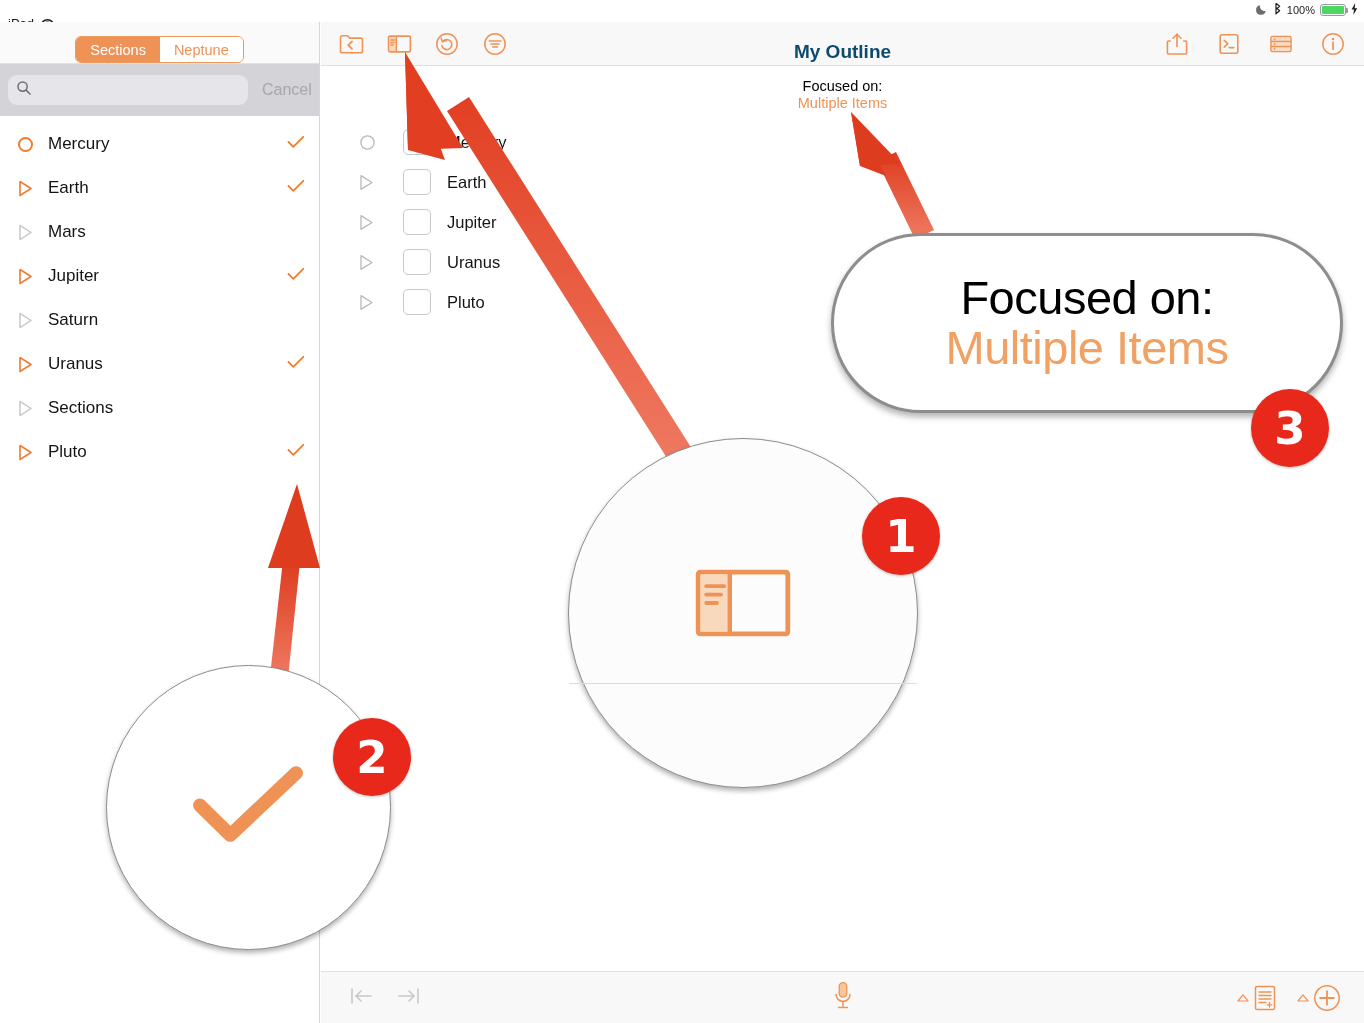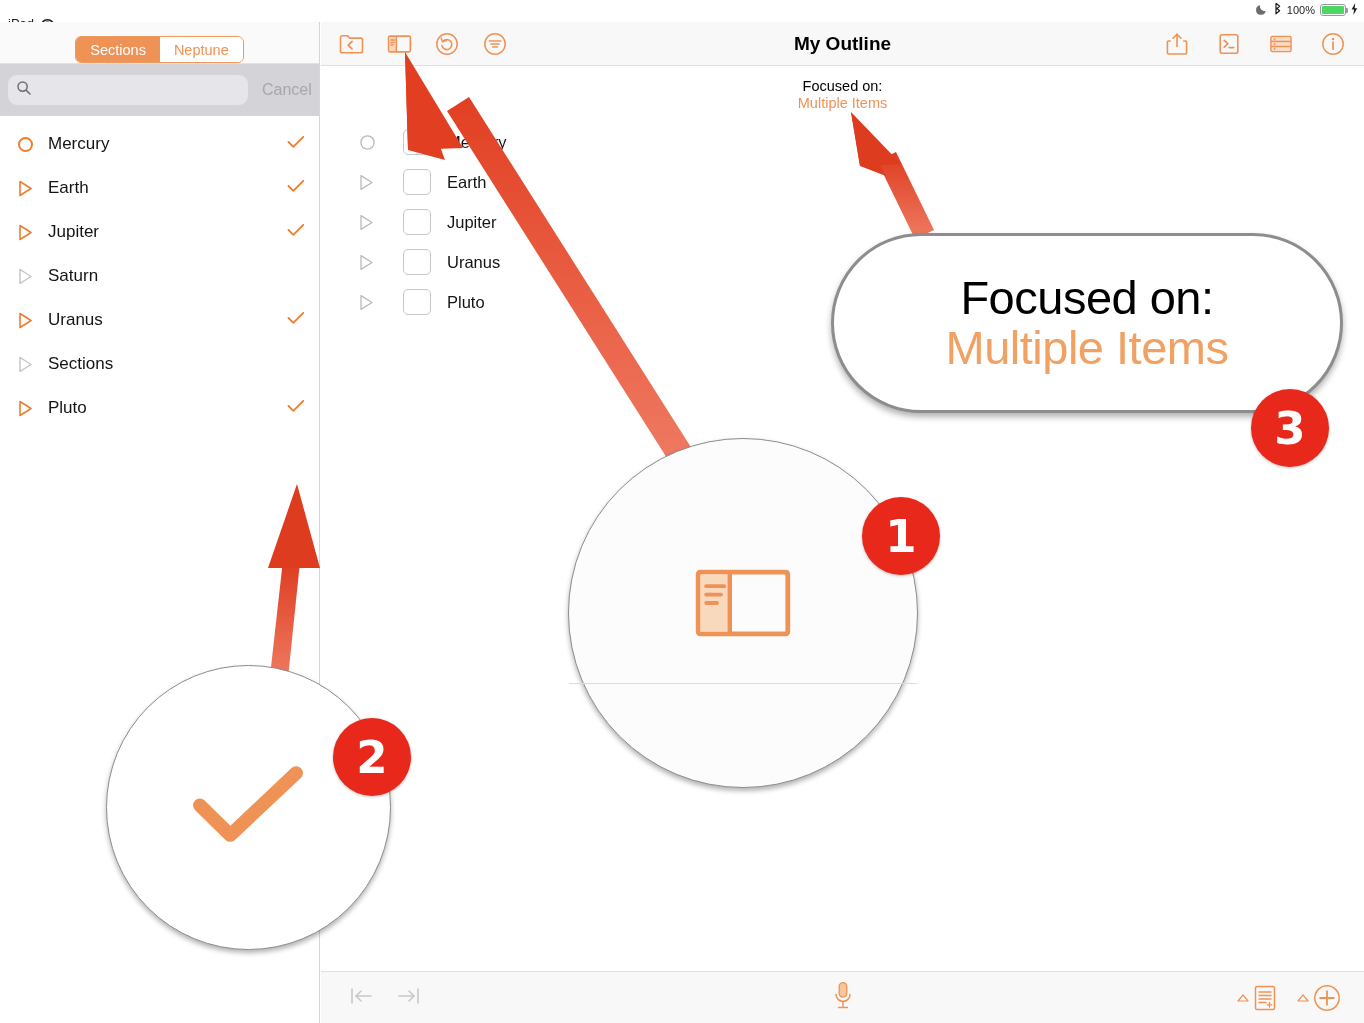--- a/index.html
+++ b/index.html
@@ -68,23 +68,23 @@
     position: absolute; left: 321px; top: 22px; width: 1043px; height: 1001px;
     background: #ffffff;
   }
   .toolbar {
     height: 44px; background: #f8f8f8; border-bottom: 1px solid #e0e0e3;
     display: flex; align-items: center; position: relative;
   }
   .tb-left { display: flex; align-items: center; gap: 22px; padding-left: 17px; }
   .tb-right { position: absolute; right: 18px; top: 0; height: 44px; display: flex; align-items: center; gap: 26px; }
   .tb-title {
-    position: absolute; left: 0; top: 0; width: 100%; height: 44px;
+    position: absolute; left: 0; top: 8px; width: 100%; height: 44px;
     display: flex; align-items: center; justify-content: center;
-    font-size: 19px; font-weight: bold; color: #000000; pointer-events: none;
+    font-size: 19px; font-weight: bold; color: #0c4a6e; pointer-events: none;
   }
   .tb-btn { width: 26px; height: 26px; display: flex; align-items: center; justify-content: center; color: #ef9256; }
 
   .focus-banner {
     position: absolute; left: 0; top: 44px; width: 100%; text-align: center;
     line-height: 1.18; padding-top: 12px;
   }
   .focus-line1 { font-size: 14.5px; color: #000; }
   .focus-line2 { font-size: 14.5px; color: #ef9256; }
 
@@ -211,20 +211,29 @@
             </svg>
         </div>
         <div class="row-label">Earth</div>
         <div class="row-check">
           <svg width="18" height="14" viewBox="0 0 18 14">
               <path d="M1.5 7 L6.3 11.8 L16.3 1.8" stroke="#ef7c2f" stroke-width="1.8" fill="none" stroke-linecap="round" stroke-linejoin="round"></path>
             </svg>
         </div>
       </div>
 
+      <div class="section-row">
+        <div class="row-bullet">
+          <svg width="15" height="17" viewBox="0 0 15 17">
+              <path d="M2 1.5 L13 8.5 L2 15.5 Z" stroke="#c3c3c7" stroke-width="1.4" fill="none" stroke-linejoin="round"></path>
+            </svg>
+        </div>
+        <div class="row-label">Mars</div>
+        <div class="row-check"></div>
+      </div>
 
       <div class="section-row">
         <div class="row-bullet">
           <svg width="15" height="17" viewBox="0 0 15 17">
               <path d="M2 1.5 L13 8.5 L2 15.5 Z" stroke="#ef7c2f" stroke-width="1.6" fill="none" stroke-linejoin="round"></path>
             </svg>
         </div>
         <div class="row-label">Jupiter</div>
         <div class="row-check">
           <svg width="18" height="14" viewBox="0 0 18 14">

